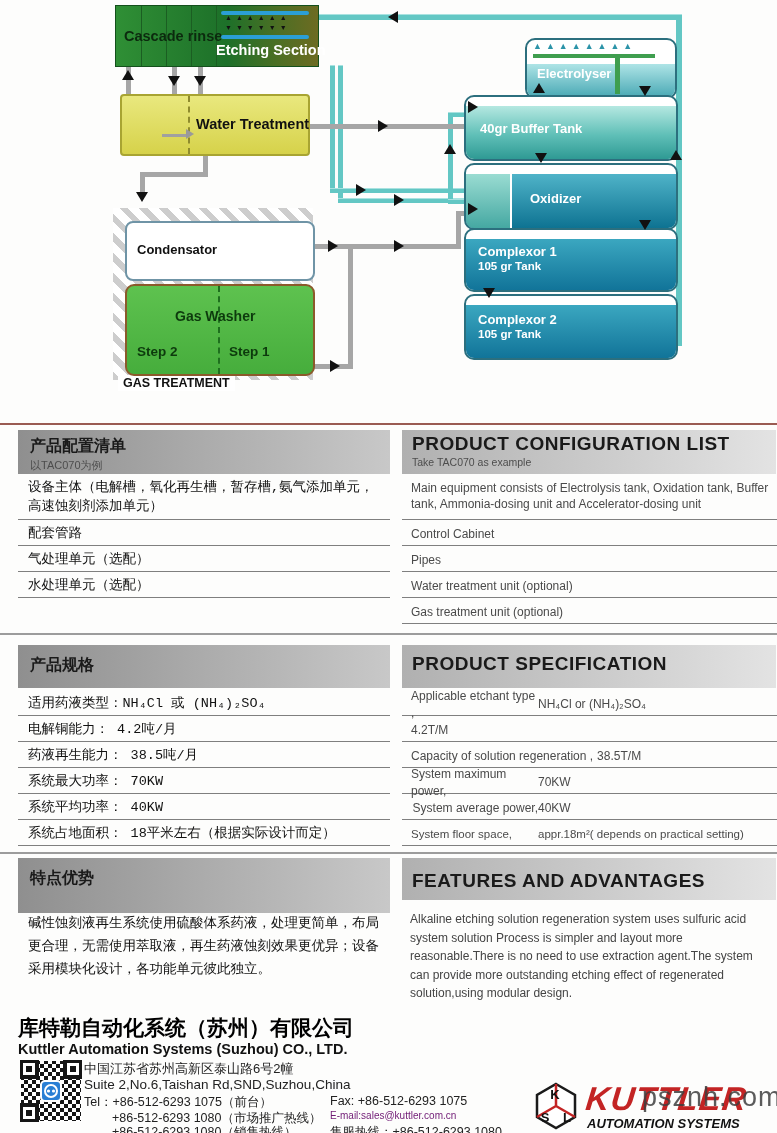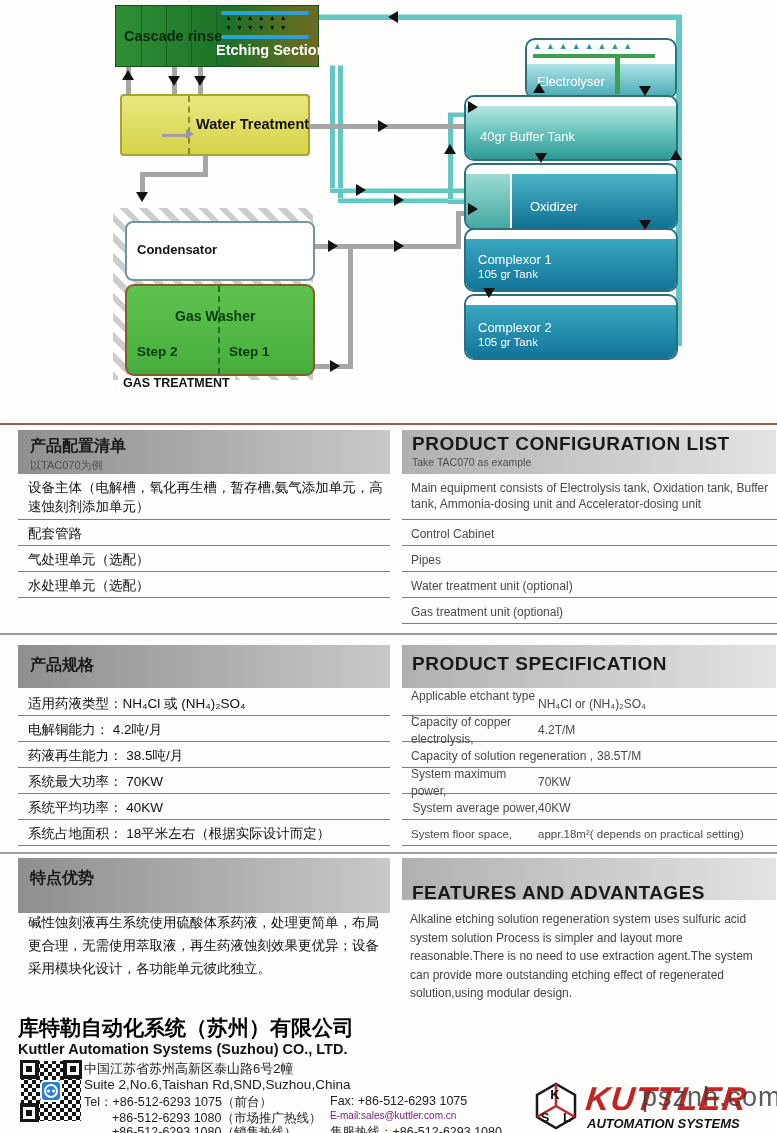--- a/index.html
+++ b/index.html
@@ -18,34 +18,34 @@
   .ar-r.gray{border-left-color:#9a9a9a;}
   .dlab{position:absolute;font-weight:bold;white-space:nowrap;}
   .hatch{position:absolute;background:repeating-linear-gradient(45deg,#cdcdcd 0 6px,#ffffff 6px 14px);}
   .tank{position:absolute;background:#fff;border:2px solid #2c6f7e;border-radius:10px;overflow:hidden;}
   .water{position:absolute;left:0;right:0;bottom:0;}
   .wbuf{background:linear-gradient(180deg,#b5e8e1 0%,#5fbfb7 55%,#2f9a94 100%);}
   .wox{background:linear-gradient(180deg,#4fb3c8 0%,#0e7392 100%);}
   .wcx{background:linear-gradient(180deg,#3ba7c0 0%,#117499 100%);}
   .wel{background:linear-gradient(180deg,#aee4e6 0%,#4aa9b5 100%);}
   .woxl{background:linear-gradient(180deg,#9adcd2 0%,#45a8a2 100%);}
-  .tanklab{position:absolute;color:#fff;font-weight:normal;font-size:13px;white-space:nowrap;margin-top:8px;}
+  .tanklab{position:absolute;color:#fff;font-weight:bold;font-size:13px;white-space:nowrap;}
   
   .rule{position:absolute;left:0;width:777px;height:2px;}
   .hbar-cn{position:absolute;left:18px;width:372px;background:linear-gradient(90deg,#8f8f8f,#c8c8c8);}
   .hbar-en{position:absolute;left:402px;width:374px;background:linear-gradient(90deg,#b0b0b0,#e3e3e3);}
   .hbar-cn .t{font-weight:bold;font-size:16px;padding:6px 0 0 12px;}
   .hbar-en .t{font-weight:bold;font-size:19px;letter-spacing:.5px;padding:3px 0 0 10px;}
   .hbar-cn .s{font-size:11px;color:#4d4d4d;padding:1px 0 0 12px;}
   .hbar-en .s{font-size:10.5px;color:#4d4d4d;padding:1px 0 0 10px;}
   .vcent .t{padding-top:10px;}
   .rowcol{position:absolute;}
   .row{box-sizing:border-box;border-bottom:1px solid #7f7f7f;display:flex;align-items:center;}
   .row.top{align-items:flex-start;}
-  .cnrow{font-size:13.5px;line-height:1.4;color:#111;padding:3px 4px 0 10px;}
+  .cnrow{font-size:13.5px;line-height:1.4;color:#111;padding:3px 4px 0 10px;font-family:Liberation Mono, monospace;}
   .enrow{font-size:12px;line-height:1.35;color:#4a4a4a;padding:4px 4px 0 9px;}
   .spec-en-label{width:127px;flex:none;}
   .para{position:absolute;}
   
   .ftxt{position:absolute;white-space:nowrap;}
   .wm{position:absolute;color:#3f3f3f;opacity:.85;font-size:27px;letter-spacing:1px;}
 </style>
 </head>
 <body>
 
@@ -209,21 +209,20 @@
   <div class="row cnrow" style="height:26px;">系统最大功率： 70KW</div>
   <div class="row cnrow" style="height:26px;">系统平均功率： 40KW</div>
   <div class="row cnrow" style="height:26px;">系统占地面积： 18平米左右（根据实际设计而定）</div>
 </div>
 <div class="rowcol" style="left:402px;top:690px;width:375px;">
   <div class="row enrow" style="height:26px;">
     <span class="spec-en-label">Applicable etchant type ,</span>
     <span>NH₄Cl or (NH₄)₂SO₄</span>
   </div>
   <div class="row enrow" style="height:26px;">
-    <span class="spec-en-label">Capacity of  copper electrolysis,</span>
     <span>4.2T/M</span>
   </div>
   <div class="row enrow" style="height:26px;">
     <span class="spec-en-label" style="width:auto;margin-right:4px;">Capacity of solution regeneration ,</span>
     <span>38.5T/M</span>
   </div>
   <div class="row enrow" style="height:26px;">
     <span class="spec-en-label">System maximum power,</span>
     <span>70KW</span>
   </div>
@@ -236,21 +235,21 @@
     <span>appr.18m²( depends on practical setting)</span>
   </div>
 </div>
 
 <div class="rule" style="top:852px;background:#9c9c9c;"></div>
 
 <div class="hbar-cn vcent" style="top:858px;height:55px;">
   <div class="t">特点优势</div>
 </div>
 <div class="hbar-en vcent" style="top:858px;height:42px;">
-  <div class="t" style="padding-top:24px;">FEATURES AND ADVANTAGES</div>
+  <div class="t" style="padding-top:12px;">FEATURES AND ADVANTAGES</div>
 </div>
 
 <div class="para" style="left:28px;top:912px;width:352px;font-size:13.5px;line-height:1.7;color:#111;">碱性蚀刻液再生系统使用硫酸体系药液，处理更简单，布局更合理，无需使用萃取液，再生药液蚀刻效果更优异；设备采用模块化设计，各功能单元彼此独立。</div>
 <div class="para" style="left:410px;top:910px;width:358px;font-size:12px;line-height:1.55;color:#444;">Alkaline etching solution regeneration system uses sulfuric acid system solution Process is simpler and layout more reasonable.There is no need to use extraction agent.The system can provide  more outstanding etching effect of regenerated solution,using modular design.</div>
 
 <div class="ftxt" style="left:18px;top:1014px;font-size:21px;font-weight:bold;color:#000;">库特勒自动化系统（苏州）有限公司</div>
 <div class="ftxt" style="left:18px;top:1041px;font-size:14.5px;font-weight:bold;color:#111;">Kuttler Automation Systems (Suzhou) CO., LTD.</div>
 
 <div class="abs" style="left:20px;top:1060px;width:62px;height:62px;">
   <svg width="62" height="62" viewBox="0 0 62 62">

